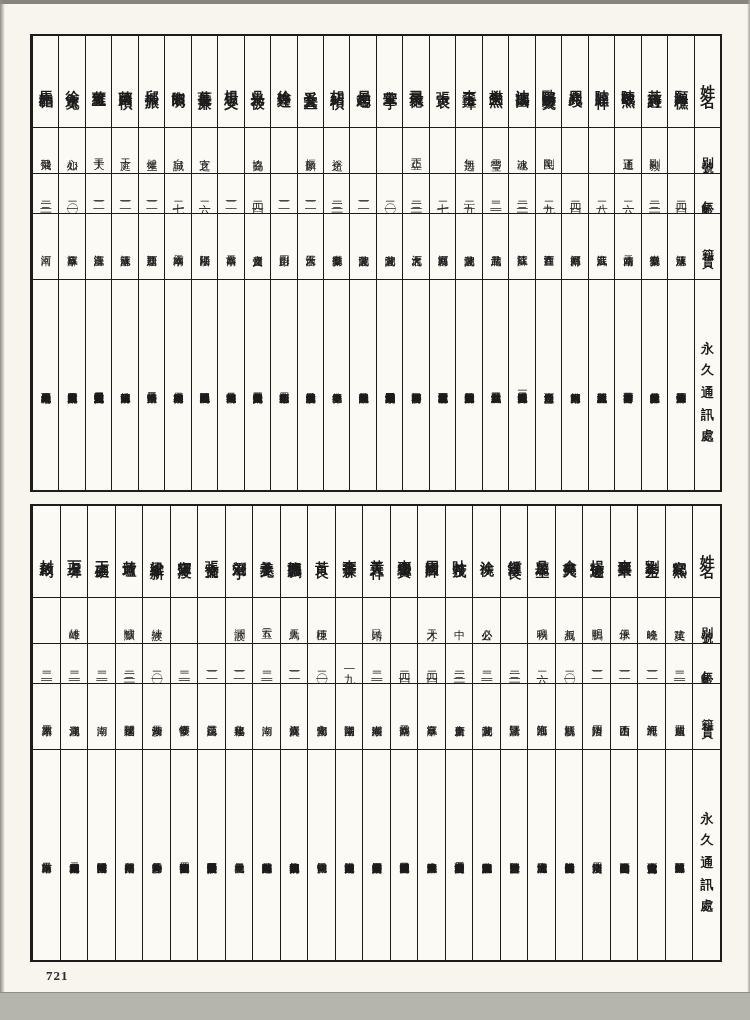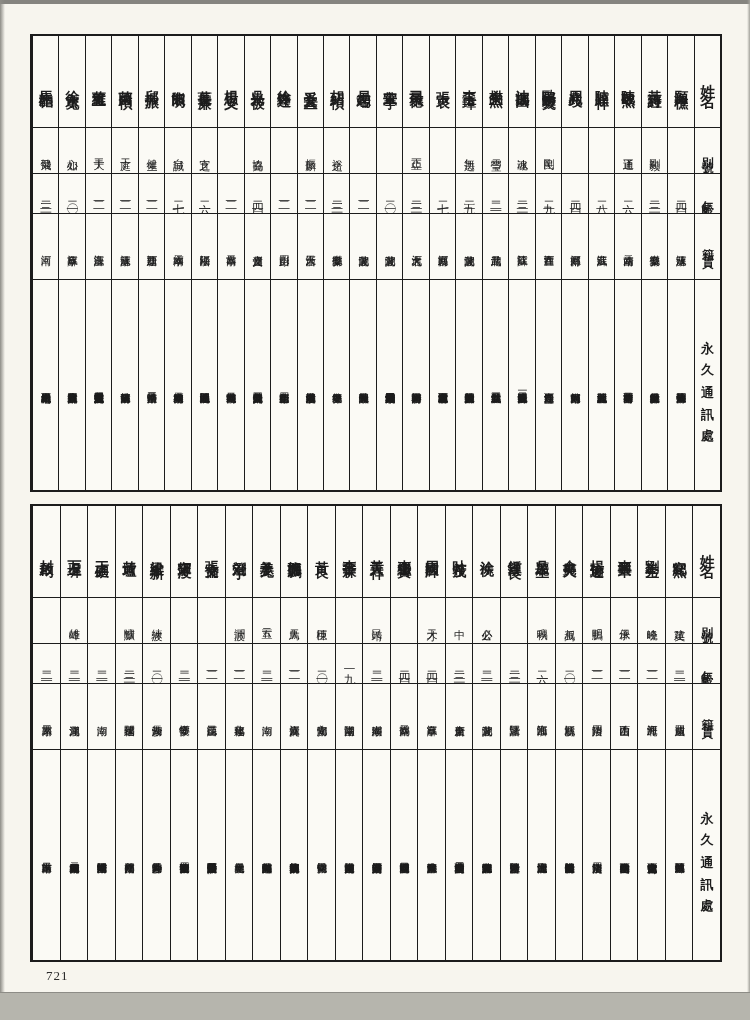--- a/index.html
+++ b/index.html
@@ -69,20 +69,21 @@
   .col.header-col .cell.native .vtext { font-size:12px; font-weight:bold; letter-spacing:8px; }
   .col.header-col .cell.addr   .vtext { font-size:13px; font-weight:bold; letter-spacing:22px; }
 
   .page-number {
     position:absolute;
     left:46px;
     top:968px;
     font-size:13px;
     letter-spacing:1px;
     color:#2a2a2a;
+    font-weight:bold;
   }
 </style>
 </head>
 <body>
 
 <div class="edge-top"></div>
 <div class="edge-left"></div>
 <div class="edge-right"></div>
 
 <div class="dir-table top">

